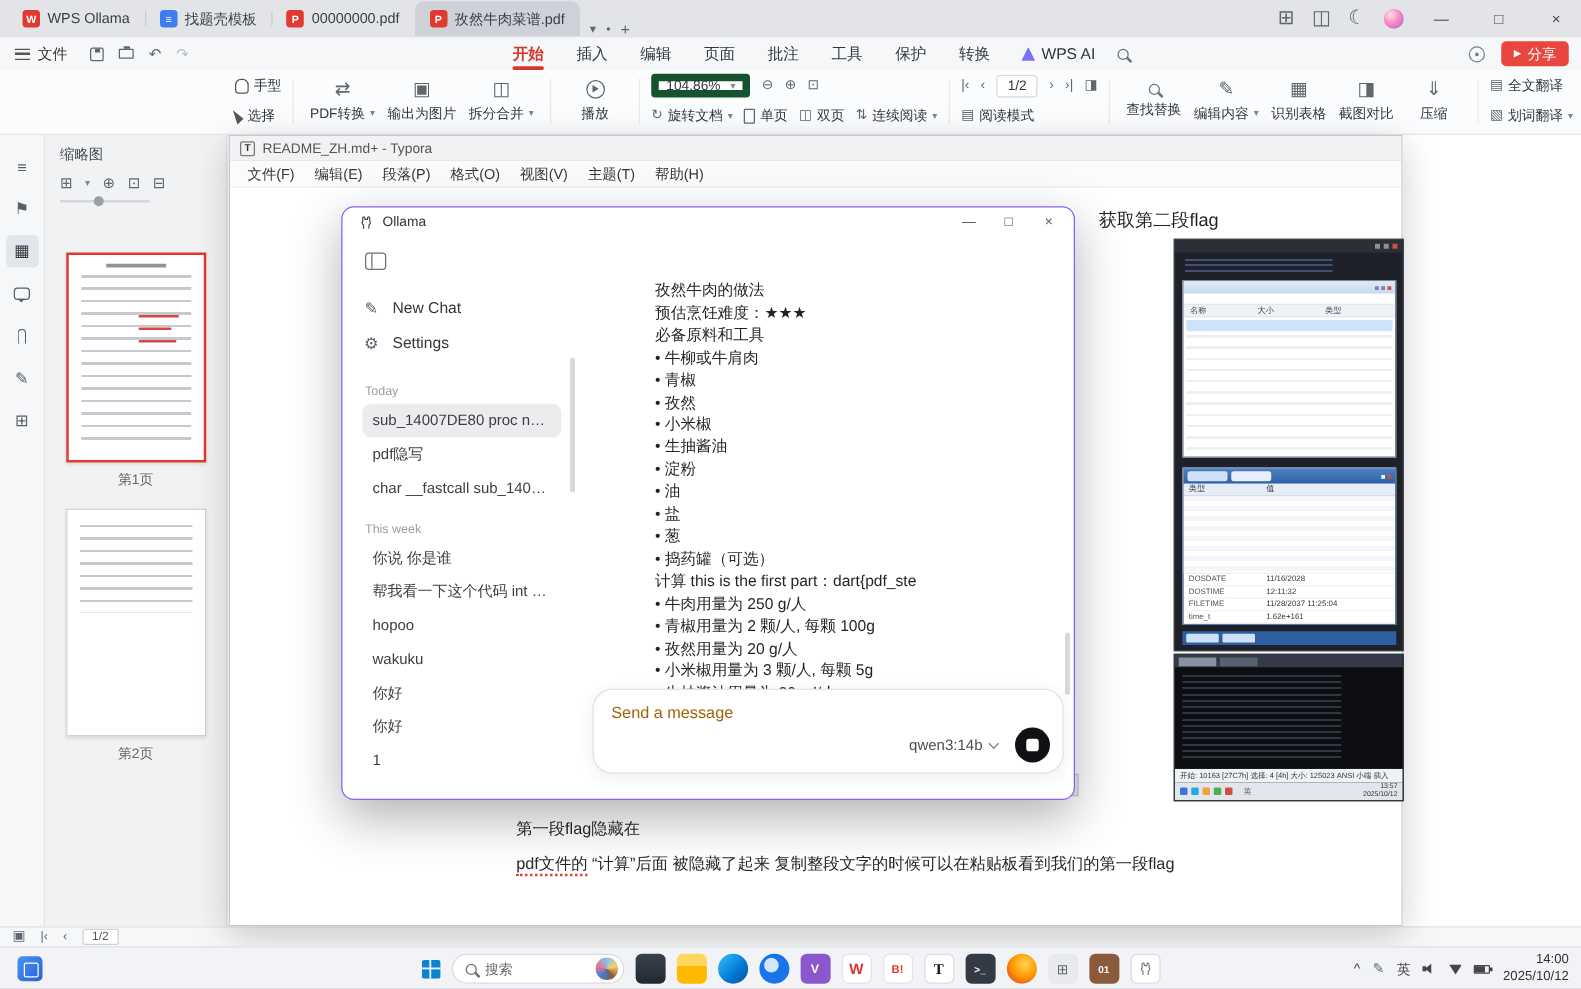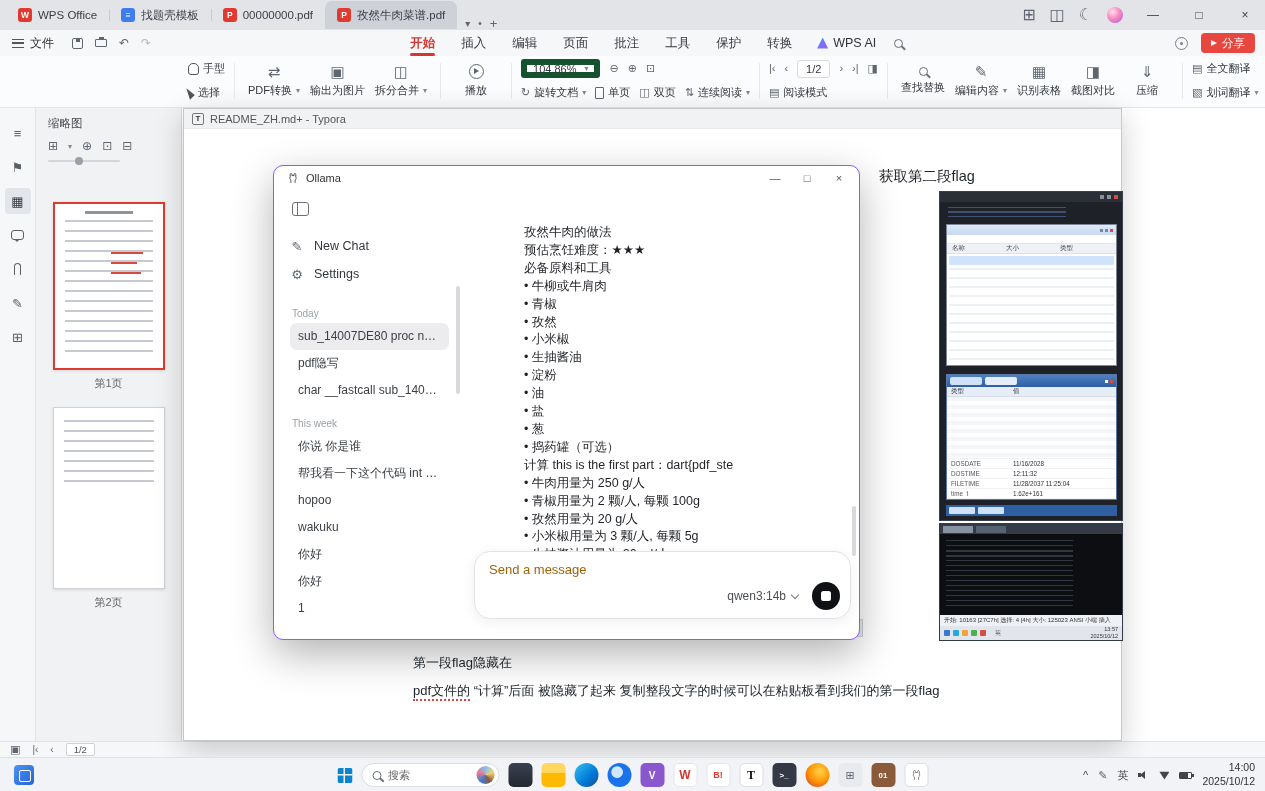--- a/index.html
+++ b/index.html
@@ -210,21 +210,21 @@
 </style>
 </head>
 <body>
 
 <div id="screen">
 
   <div id="tabbar">
     <div id="wps-tab-strip">
         <div class="wtab">
           <span class="tabico wps">W</span>
-          <span>WPS Office</span>
+          <span>WPS Ollama</span>
         </div>
         <div class="wtab">
           <span class="tabico doc">≡</span>
           <span>找题壳模板</span>
         </div>
         <div class="wtab">
           <span class="tabico pdf">P</span>
           <span>00000000.pdf</span>
         </div>
         <div class="wtab active">
@@ -454,20 +454,29 @@
     <span class="sb-page">
         <span>1/2</span>
       </span>
   </div>
 
   <div id="typora">
     <div class="ty-title">
       <span class="ty-ticon">T</span>
       <span>README_ZH.md+ - Typora</span>
     </div>
+    <div class="ty-menus">
+        <span class="ty-menu">文件(F)</span>
+        <span class="ty-menu">编辑(E)</span>
+        <span class="ty-menu">段落(P)</span>
+        <span class="ty-menu">格式(O)</span>
+        <span class="ty-menu">视图(V)</span>
+        <span class="ty-menu">主题(T)</span>
+        <span class="ty-menu">帮助(H)</span>
+      </div>
     <div class="ty-content">
       <div class="ty-h">获取第二段flag</div>
 
       <div class="shotA">
         <div class="sA-title">
           <span class="dot"></span>
           <span class="dot"></span>
           <span class="dot red"></span>
         </div>
         <div class="sA-code"></div>

